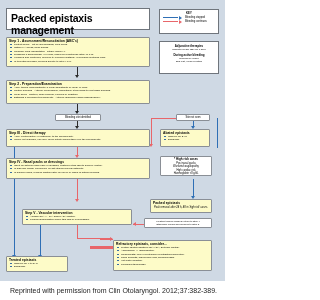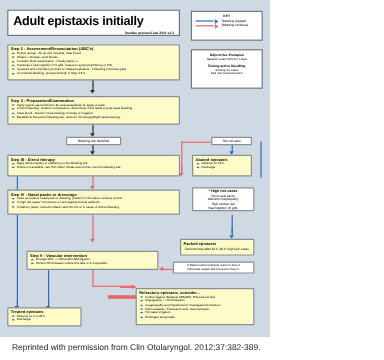--- a/index.html
+++ b/index.html
@@ -92,21 +92,21 @@
   .caption span{display:block;font-size:7px;line-height:19px;
            padding-left:10px;color:#1d1d1d;}
 </style>
 </head>
 <body>
 
 <div class="page">
   <div class="chart">
 
     <div class="titlebox">
-      <div class="t">Adult epistaxis initially</div>
+      <div class="t">Packed epistaxis management</div>
       <div class="s">Dundee protocol Jan 2011 v1.3</div>
     </div>
 
     <div class="keybox">
       <div class="kt">KEY</div>
       <div class="krow">
         <span class="kline blue">
             <i></i>
             <b></b>
           </span>

